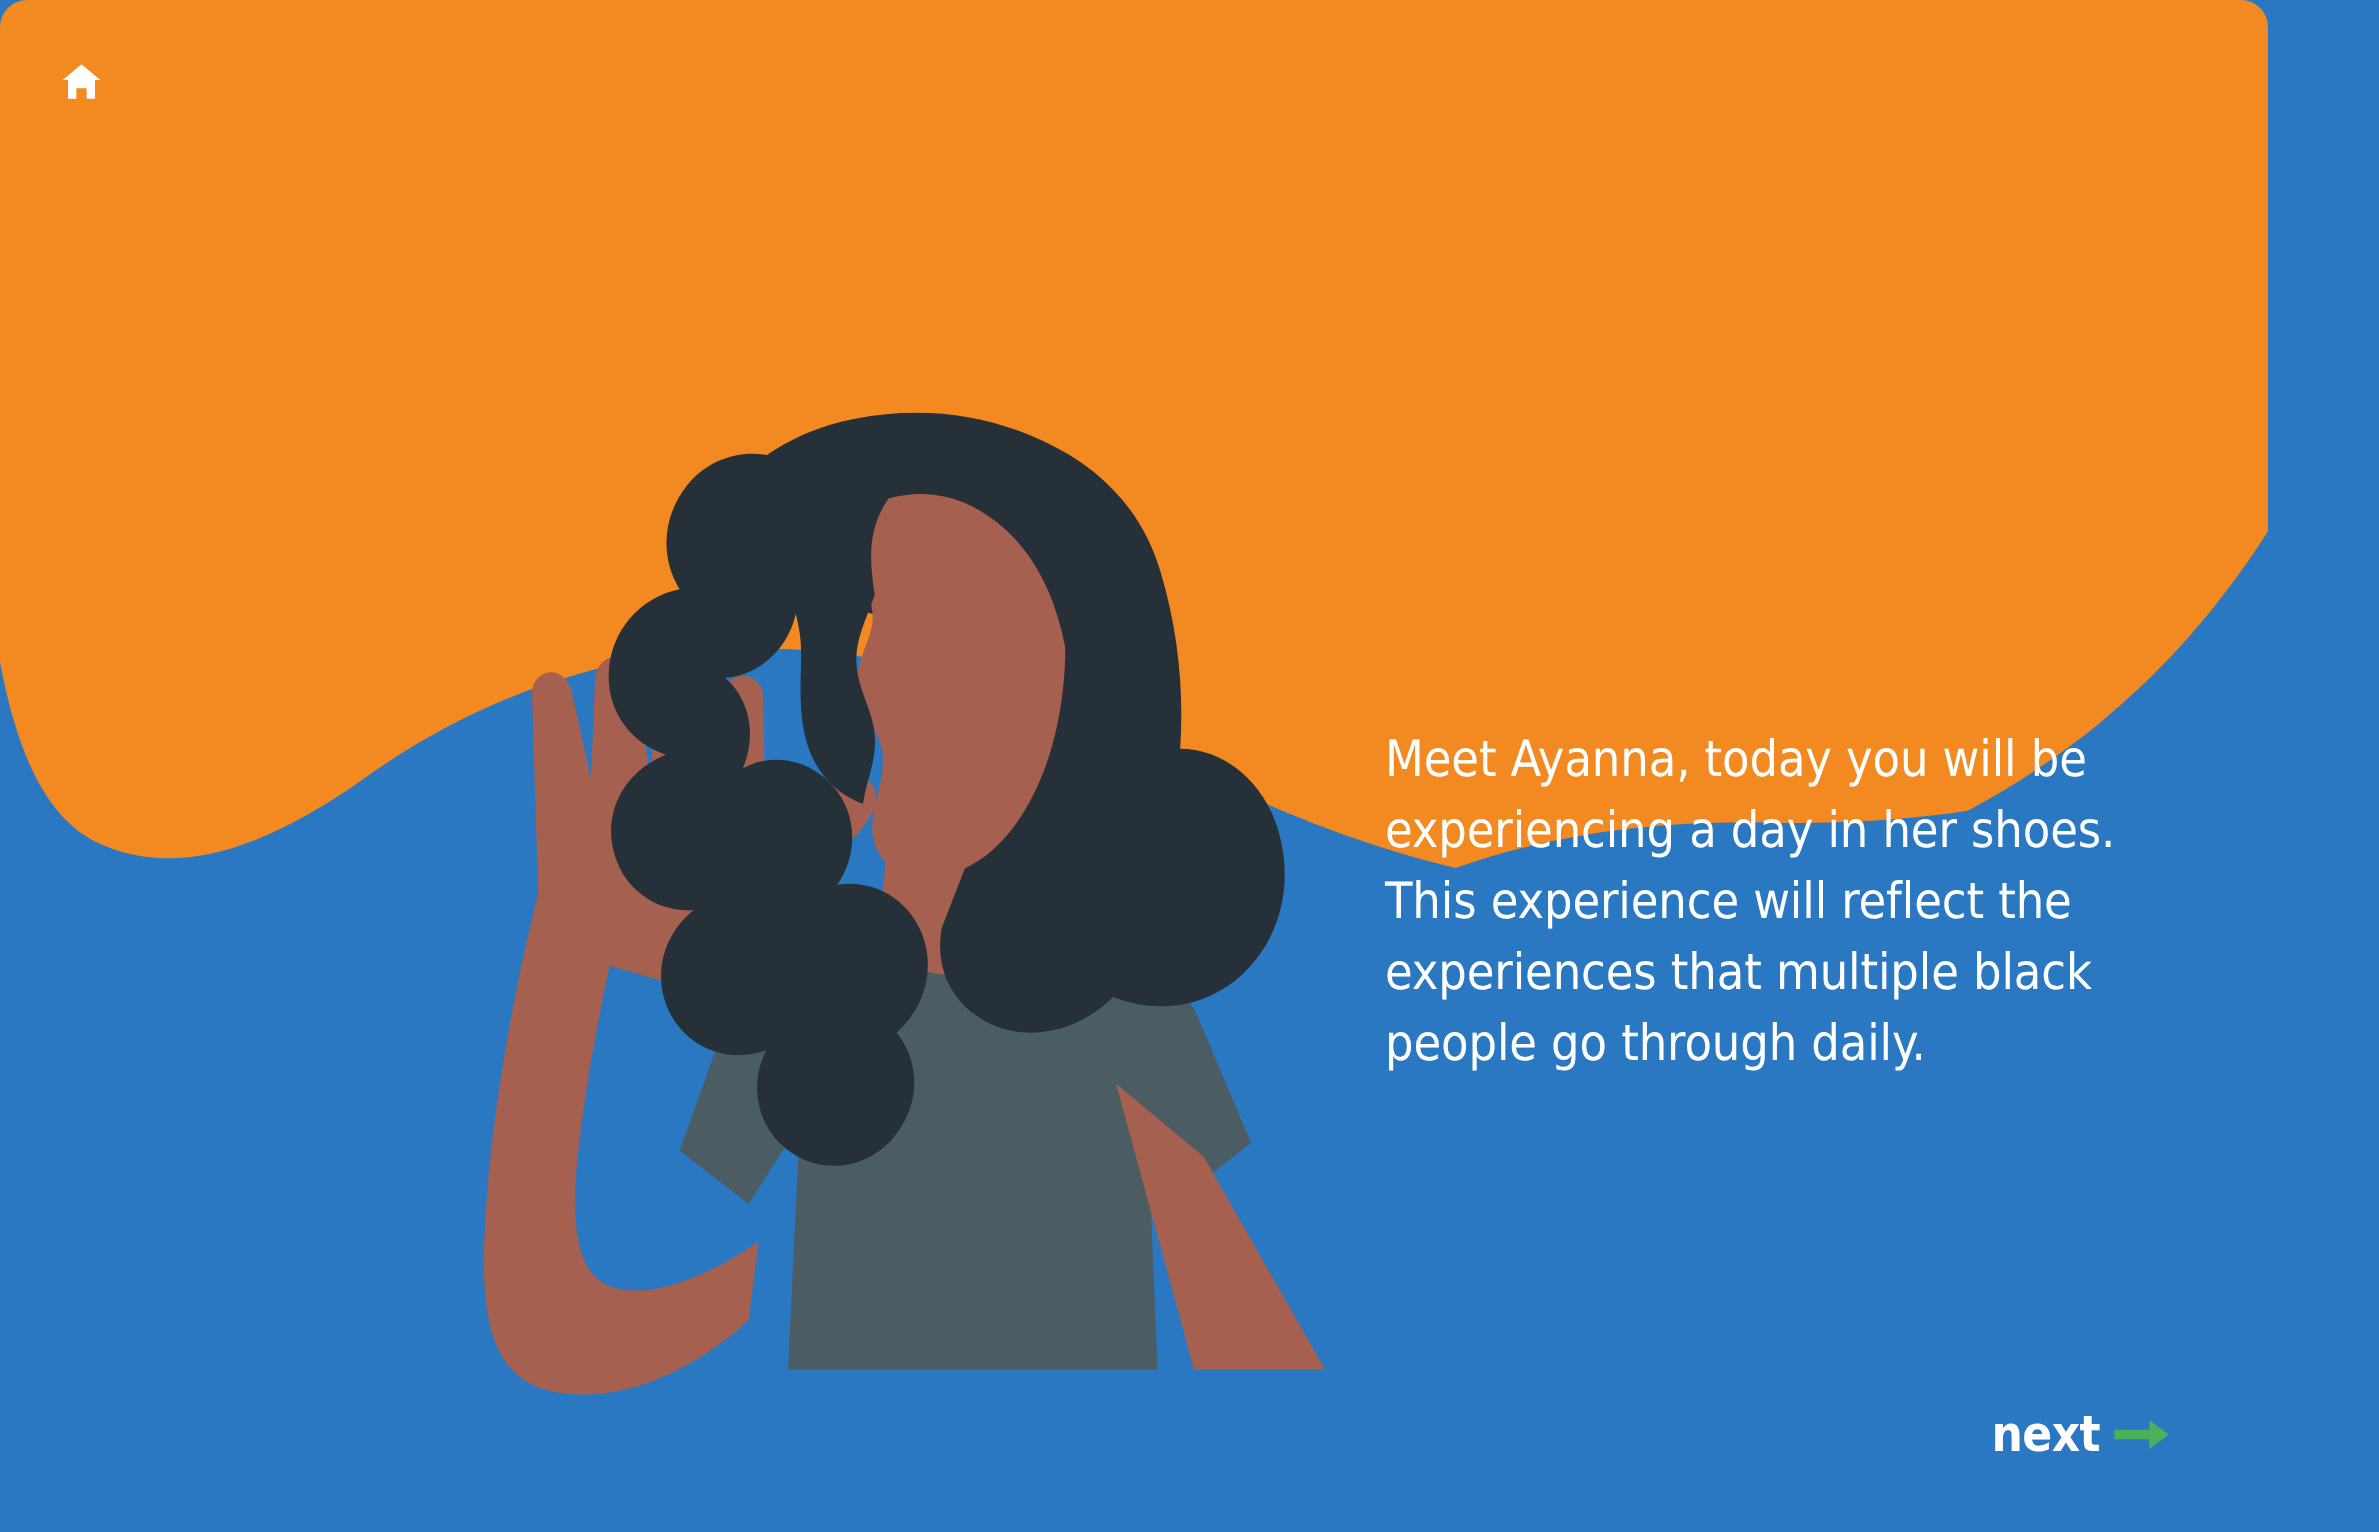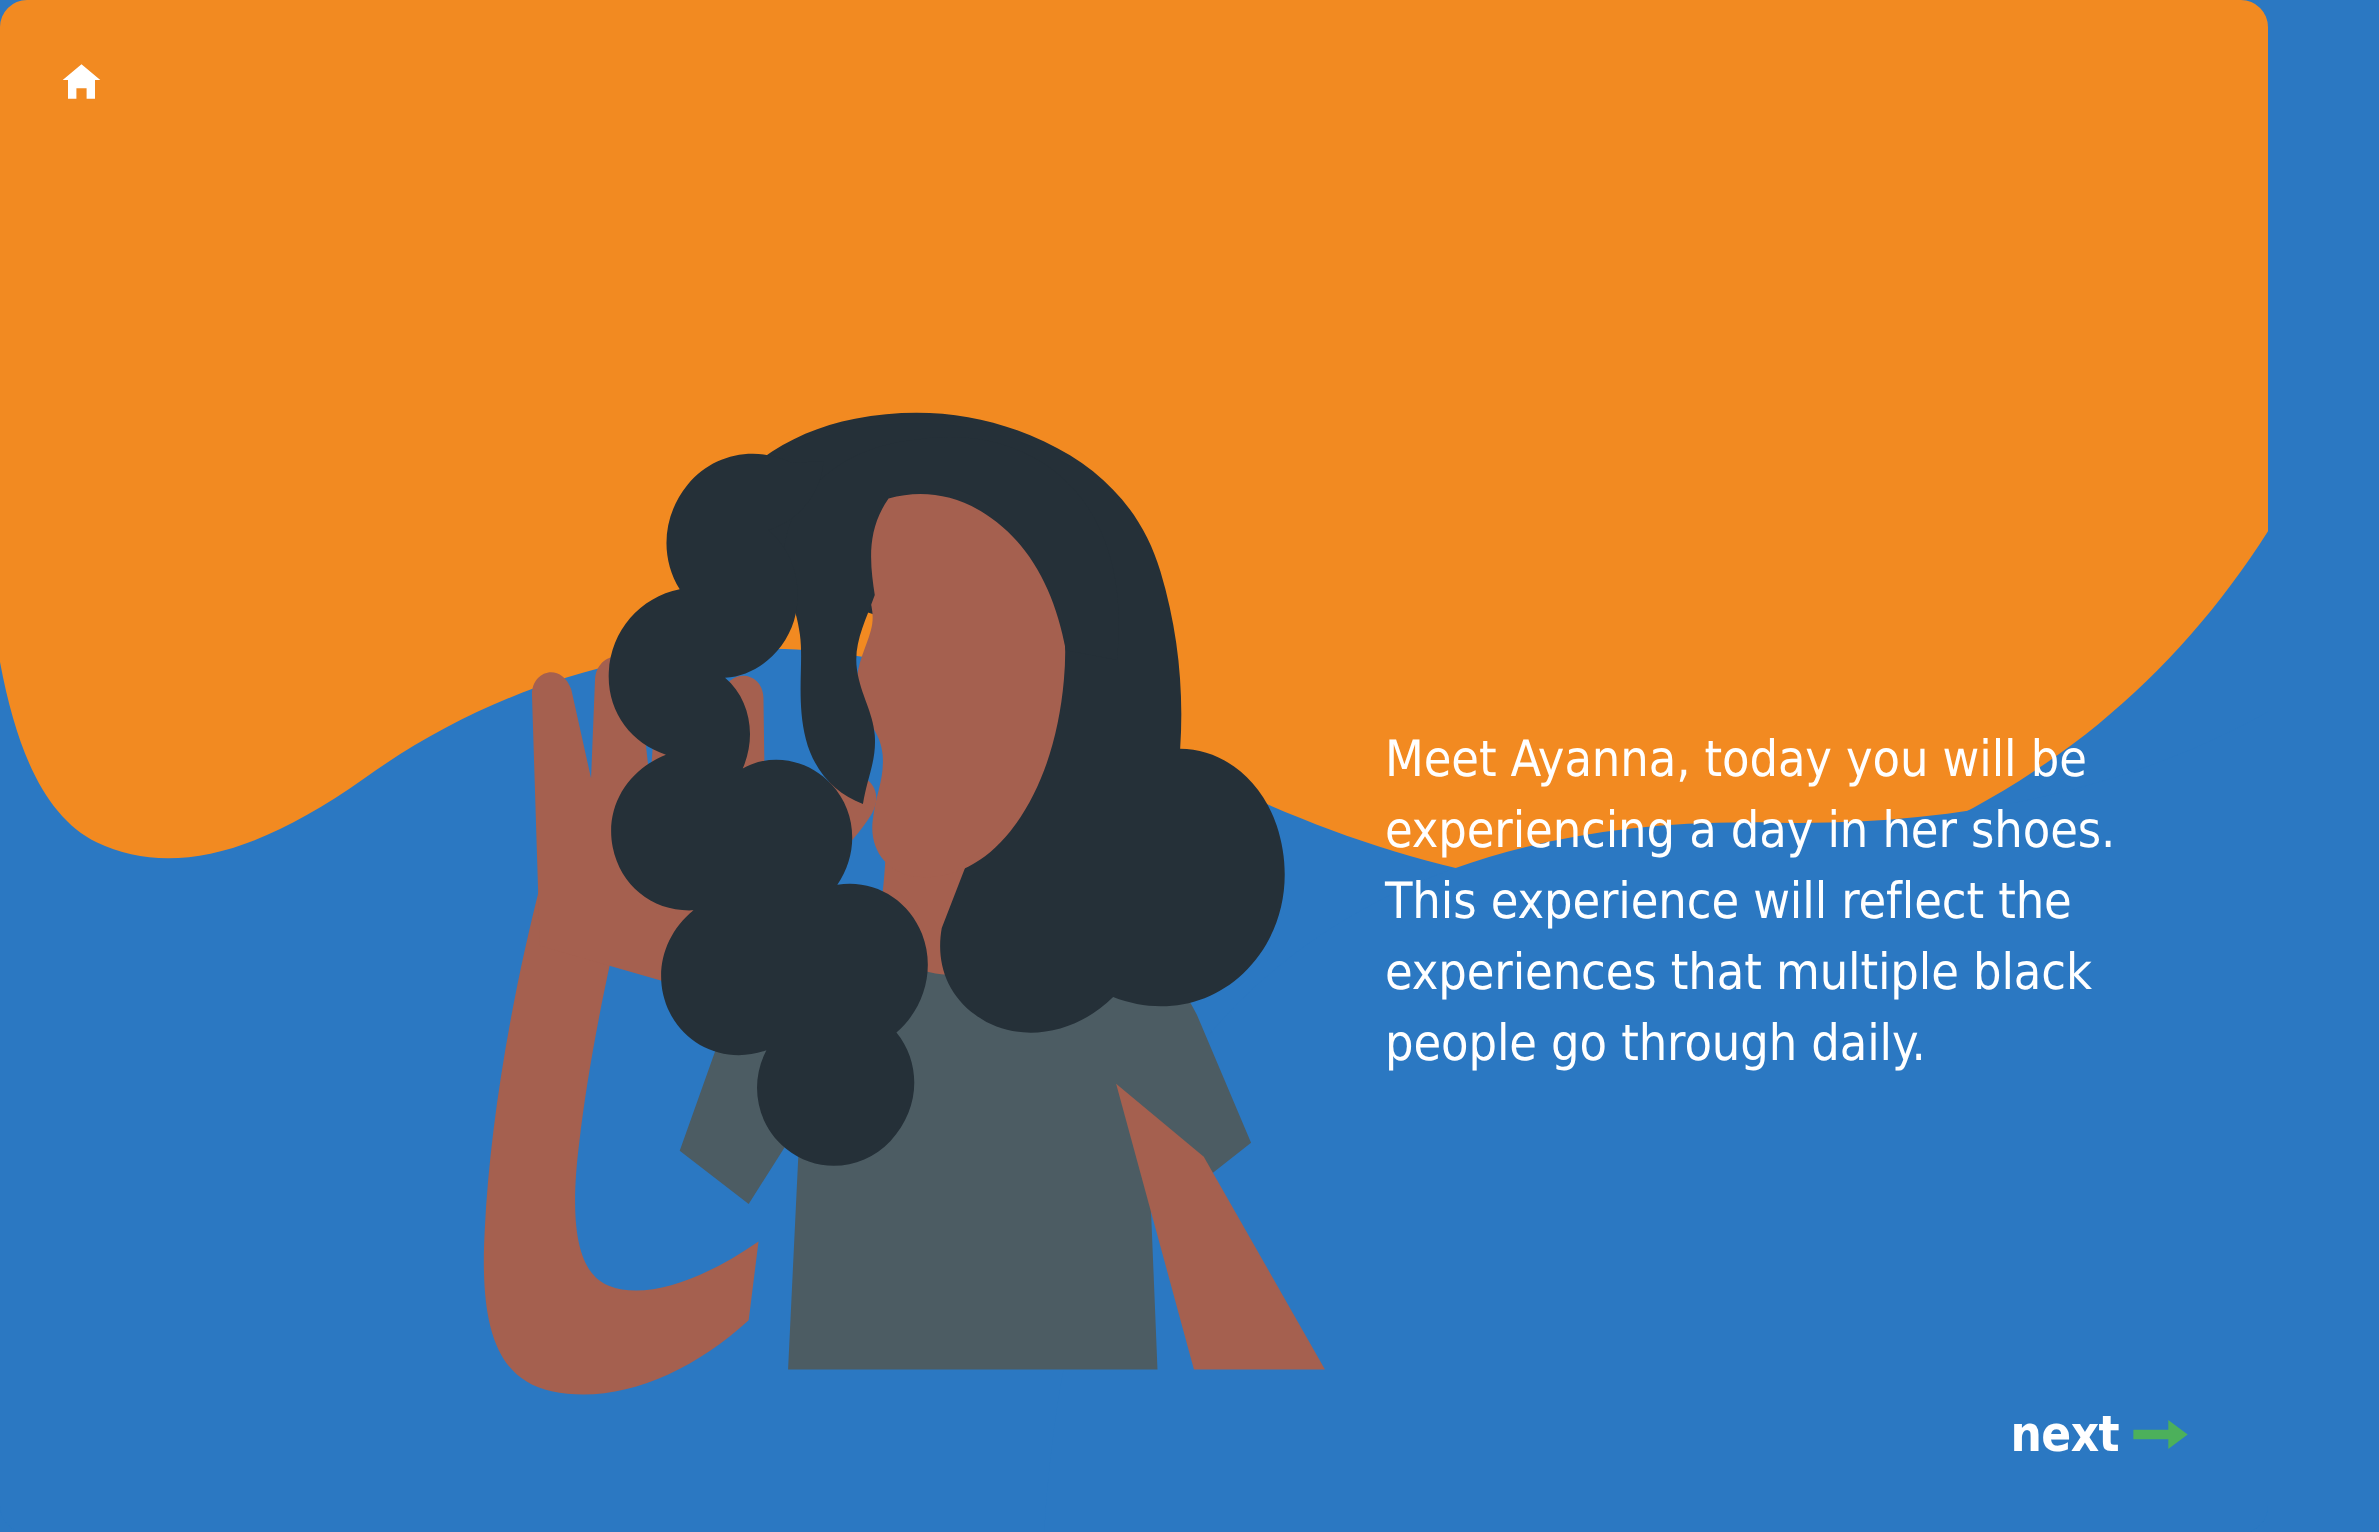--- a/index.html
+++ b/index.html
@@ -49,21 +49,21 @@
     font-family: "DejaVu Sans Condensed", "Liberation Sans Narrow", "Liberation Sans", sans-serif;
     font-size: 50px;
     line-height: 71px;
     font-weight: 500;
     letter-spacing: -0.1px;
     text-rendering: geometricPrecision;
   }
 
   #next-button {
     position: absolute;
-    right: 78px;
+    right: 97px;
     bottom: 74px;
     display: flex;
     align-items: center;
     gap: 13.8px;
     cursor: pointer;
     z-index: 10;
     user-select: none;
     text-align: center;
   }
   #next-label {

